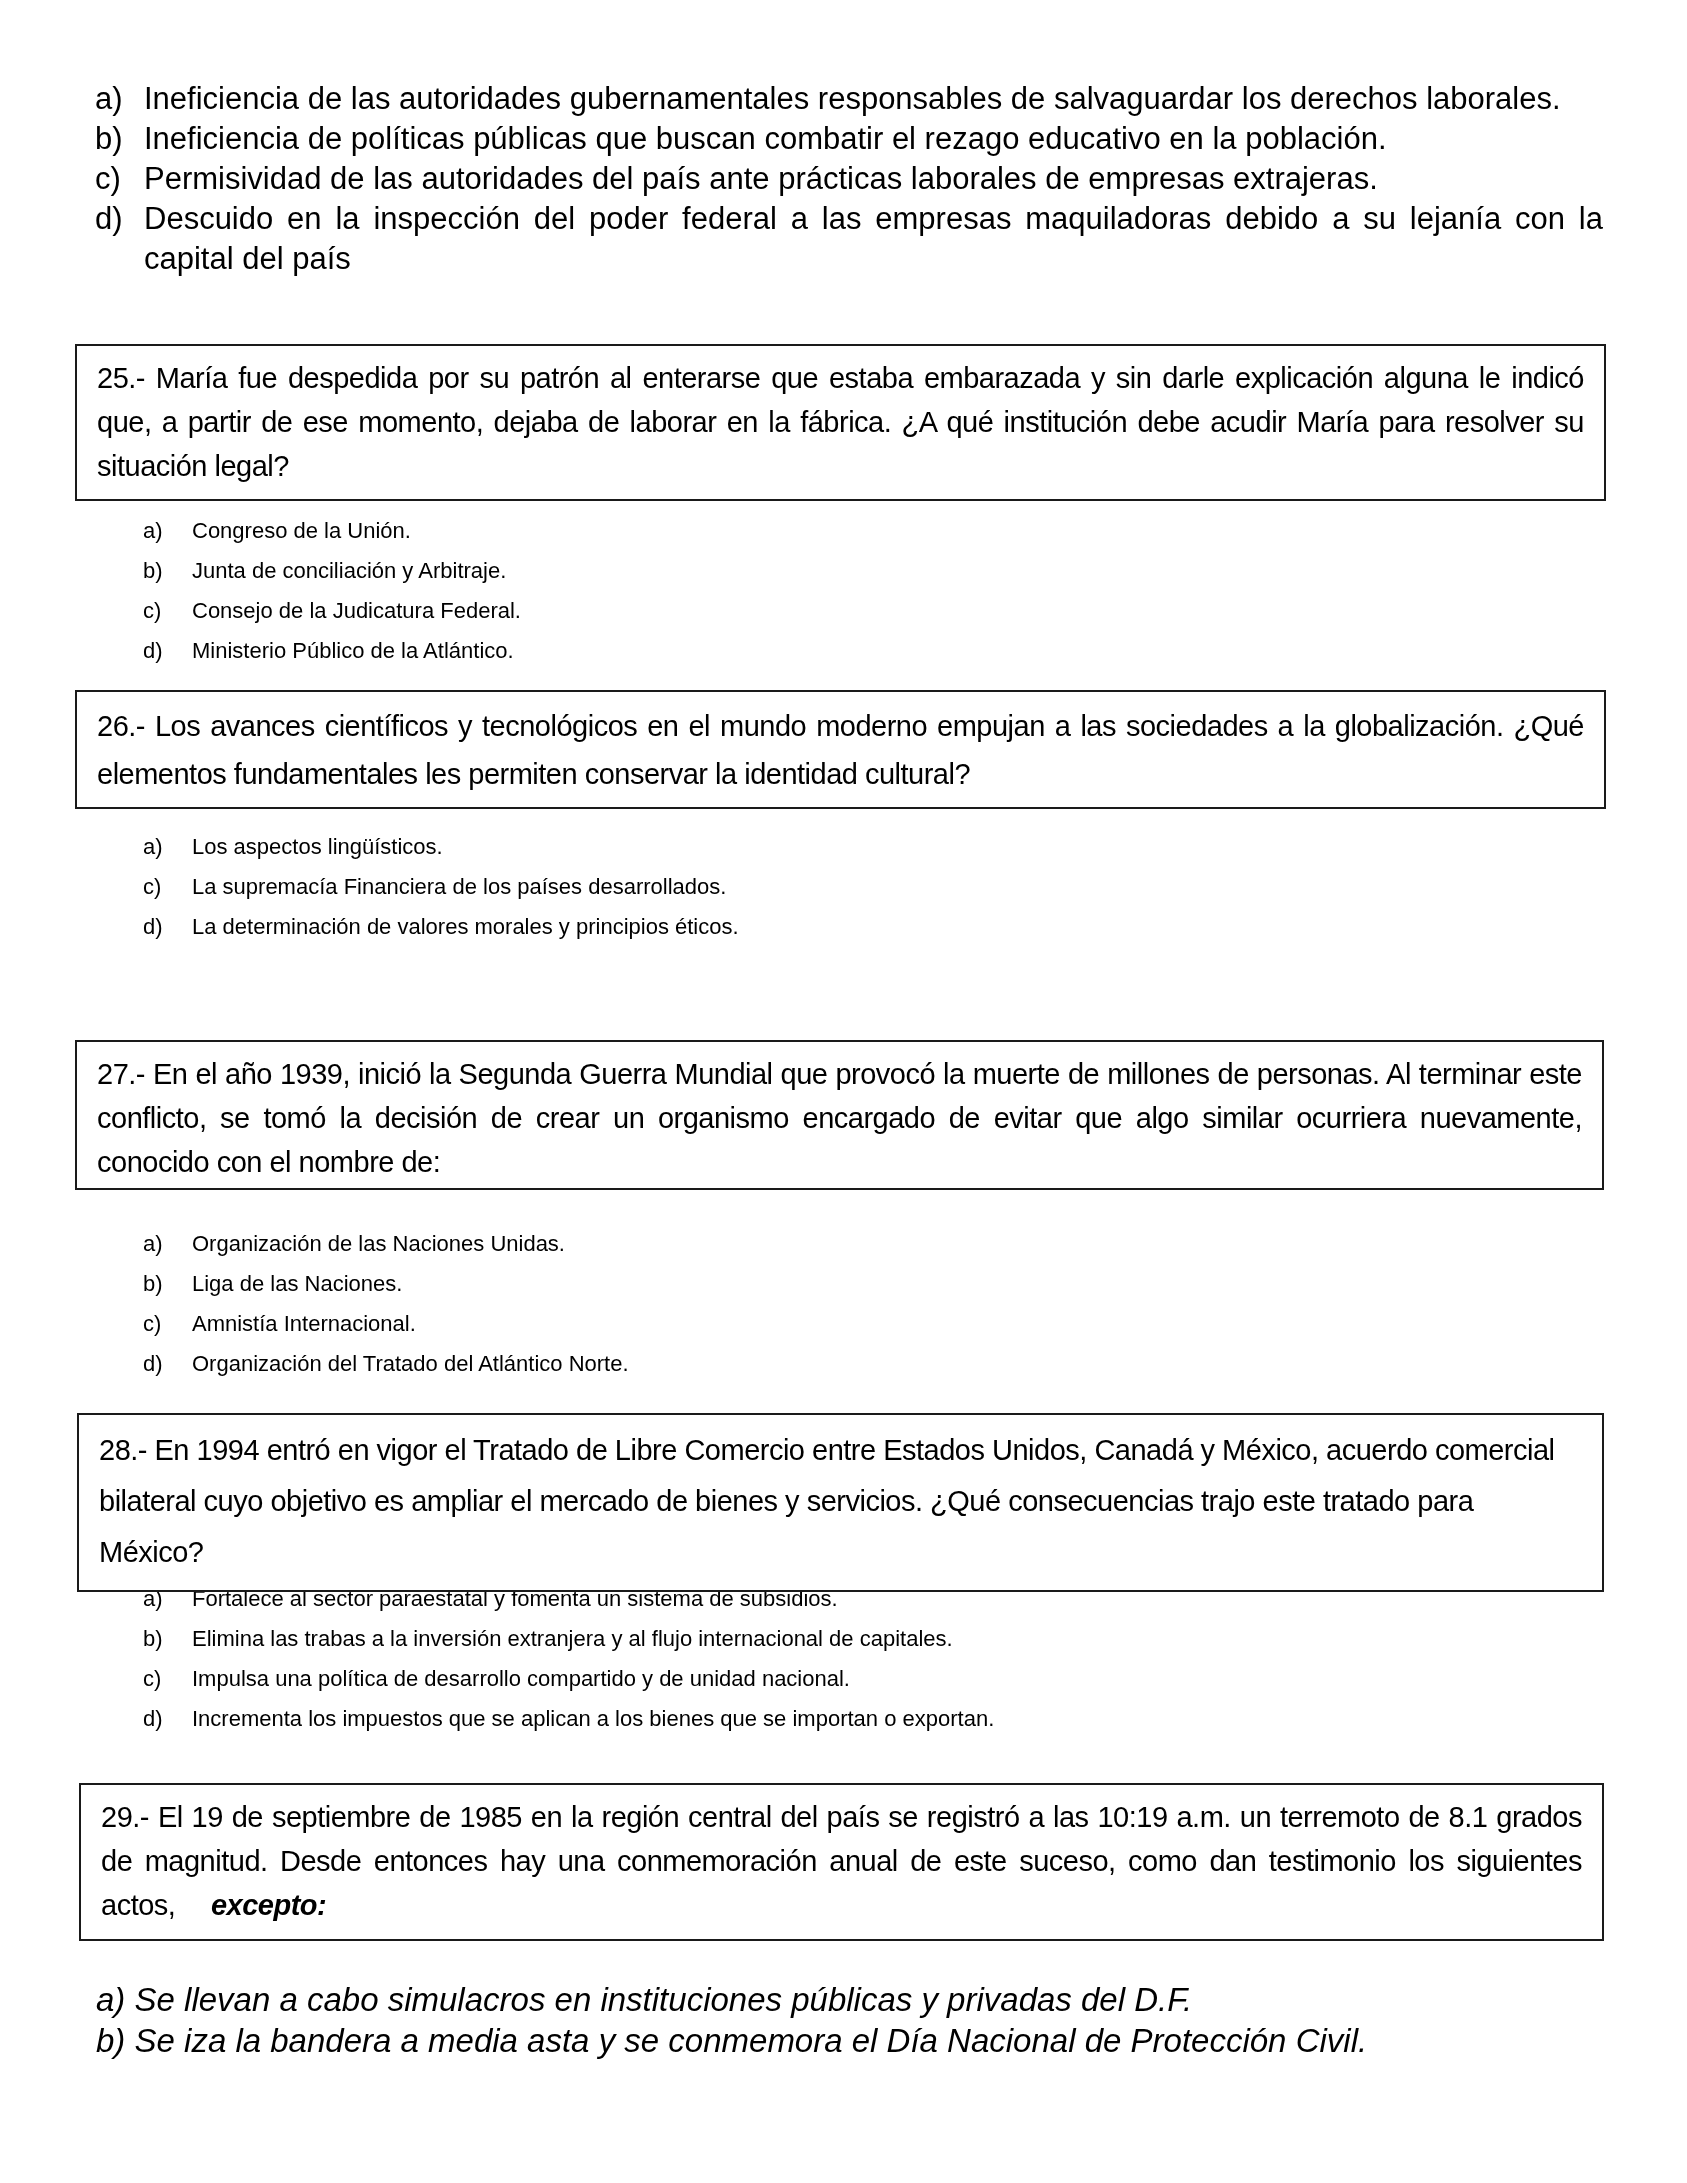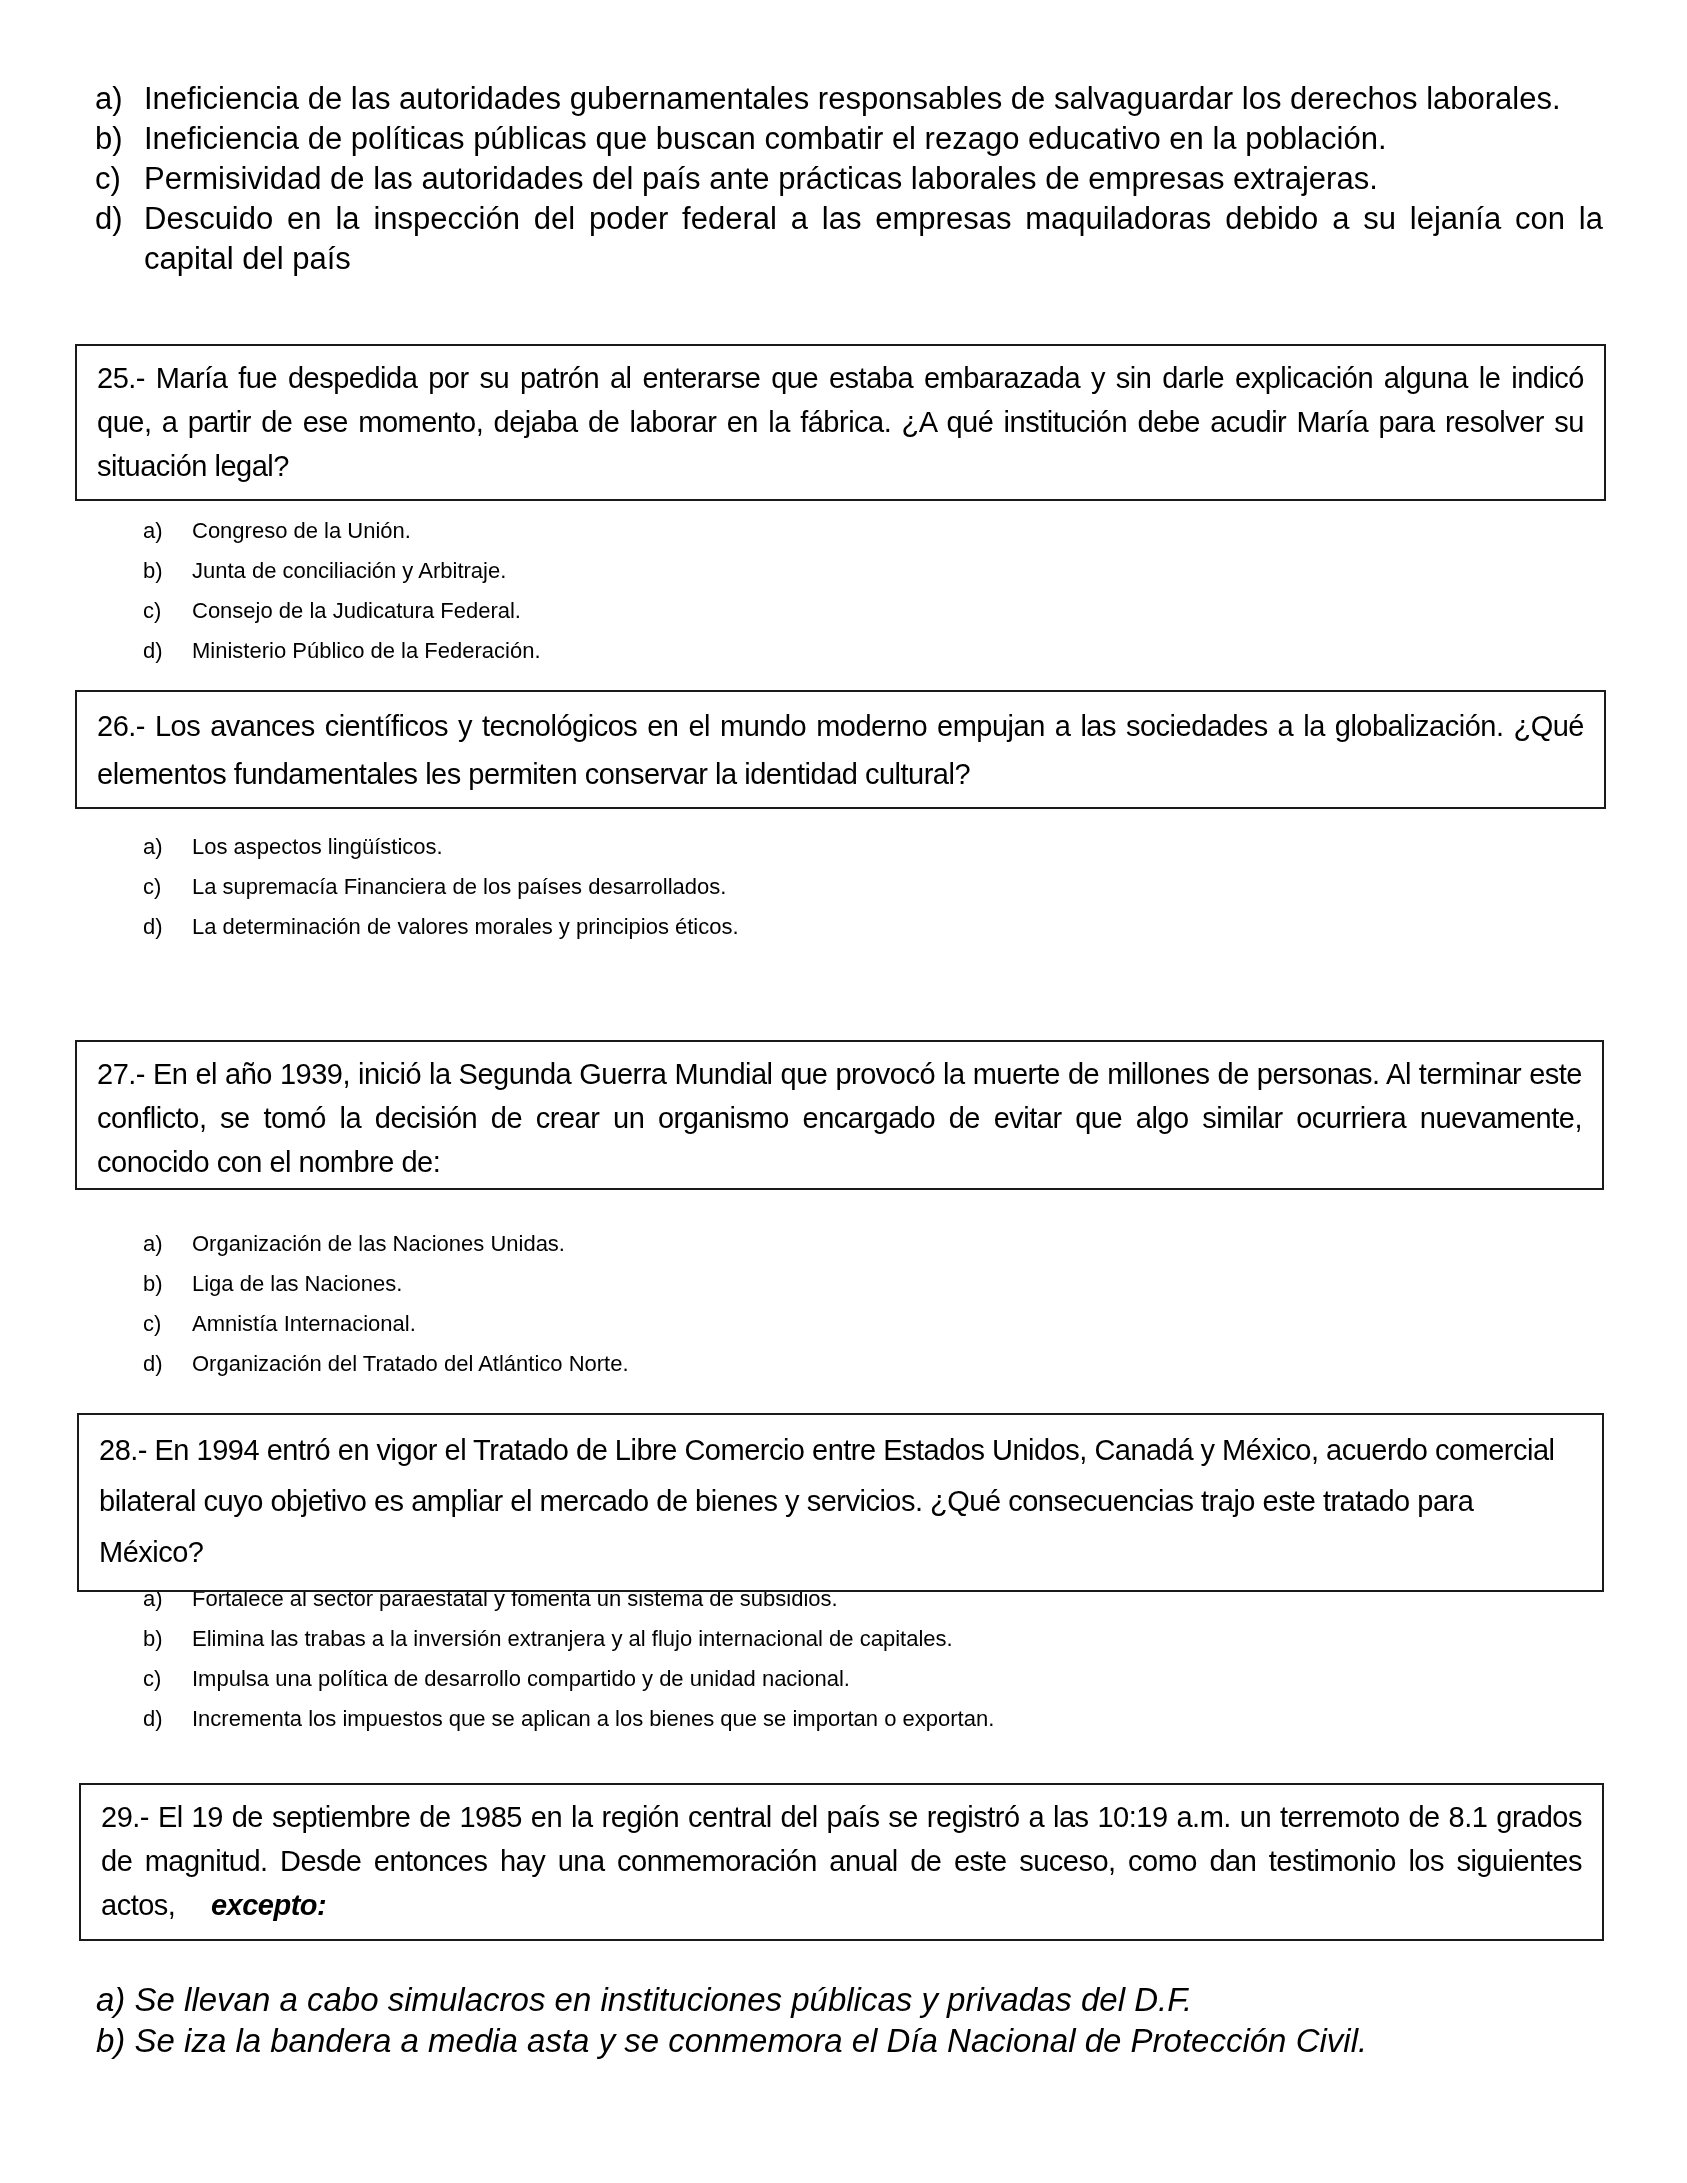--- a/index.html
+++ b/index.html
@@ -107,21 +107,21 @@
     </div>
   </div>
 
   <div class="qbox" style="left:75px; top:344px; width:1531px; height:157px;">
     <span>25.- María fue despedida por su patrón al enterarse que estaba embarazada y sin darle explicación alguna le indicó que, a partir de ese momento, dejaba de laborar en la fábrica. ¿A qué institución debe acudir María para resolver su situación legal?</span>
   </div>
   <div class="opts" style="top:511px;">
     <div class="row"><span class="lbl">a)</span><span>Congreso de la Unión.</span></div>
     <div class="row"><span class="lbl">b)</span><span>Junta de conciliación y Arbitraje.</span></div>
     <div class="row"><span class="lbl">c)</span><span>Consejo de la Judicatura Federal.</span></div>
-    <div class="row"><span class="lbl">d)</span><span>Ministerio Público de la Federación.</span></div>
+    <div class="row"><span class="lbl">d)</span><span>Ministerio Público de la Atlántico.</span></div>
   </div>
 
   <div class="qbox" style="left:75px; top:690px; width:1531px; height:119px; line-height:48px;">
     <span>26.- Los avances científicos y tecnológicos en el mundo moderno empujan a las sociedades a la globalización. ¿Qué elementos fundamentales les permiten conservar la identidad cultural?</span>
   </div>
   <div class="opts" style="top:827px;">
     <div class="row"><span class="lbl">a)</span><span>Los aspectos lingüísticos.</span></div>
     <div class="row"><span class="lbl">c)</span><span>La supremacía Financiera de los países desarrollados.</span></div>
     <div class="row"><span class="lbl">d)</span><span>La determinación de valores morales y principios éticos.</span></div>
   </div>

